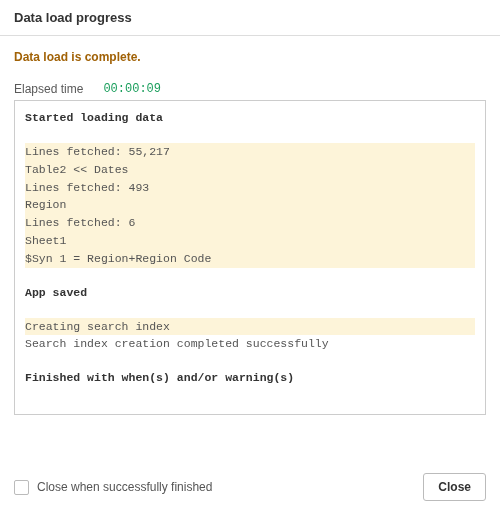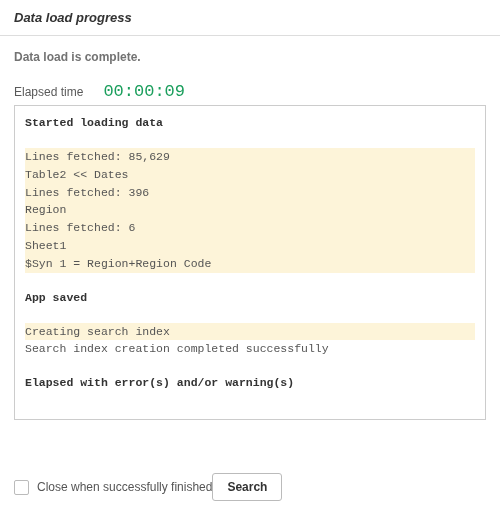--- a/index.html
+++ b/index.html
@@ -11,43 +11,42 @@
       overflow: hidden;
       font-size: 12px;
       color: #333;
     }
     .header {
       padding: 10px 14px;
       border-bottom: 1px solid #ddd;
       font-weight: bold;
       font-size: 13px;
       color: #333;
-      font-style: italic;
     }
     .body {
       padding: 14px;
     }
     .status {
       font-weight: bold;
       font-size: 12px;
       margin-bottom: 18px;
-      color: #737373;
+      color: #a16207;
     }
     .elapsed-row {
       display: flex;
       align-items: center;
       gap: 20px;
       margin-bottom: 4px;
       font-size: 12px;
     }
     .elapsed-label { color: #595959; }
     .elapsed-time {
       color: #1a9e5c;
       font-family: "Courier New", monospace;
-      font-size: 17px;
+      font-size: 12px;
     }
     .log-wrapper {
       border: 1px solid #ccc;
       height: 315px;
       overflow-y: scroll;
       background: #fff;
       position: relative;
     }
     .log {
       font-family: "Courier New", monospace;
@@ -69,20 +68,21 @@
     }
     .log .hl-line { display: block; }
     .footer {
       position: absolute;
       bottom: 0;
       left: 0;
       right: 0;
       padding: 10px 14px;
       display: flex;
       align-items: center;
+      justify-content: space-between;
       background: #fff;
     }
     .checkbox-wrap {
       display: flex;
       align-items: center;
       gap: 8px;
       font-size: 12px;
       color: #555;
     }
     .checkbox {
@@ -127,43 +127,43 @@
   </div>
 
   <div class="log-wrapper">
     <div class="log">
 
       <div class="block">
         <div class="section-head">Started loading data</div>
       </div>
 
       <div class="block hl">
-        <span class="hl-line">Lines fetched: 85,629</span>
+        <span class="hl-line">Lines fetched: 55,217</span>
         <span class="hl-line">Table2 &lt;&lt; Dates</span>
-        <span class="hl-line">Lines fetched: 396</span>
+        <span class="hl-line">Lines fetched: 493</span>
         <span class="hl-line">Region</span>
         <span class="hl-line">Lines fetched: 6</span>
         <span class="hl-line">Sheet1</span>
         <span class="hl-line">$Syn 1 = Region+Region Code</span>
       </div>
 
       <div class="block">
         <div class="section-head">App saved</div>
       </div>
 
       <div class="block">
         <span class="hl">Creating search index</span>
         <span>Search index creation completed successfully</span>
       </div>
 
-      <div class="section-head">Elapsed with error(s) and/or warning(s)</div>
+      <div class="section-head">Finished with when(s) and/or warning(s)</div>
 
     </div>
   </div>
 </div>
 
 <div class="footer">
   <div class="checkbox-wrap">
     <div class="checkbox"></div>
     <span>Close when successfully finished</span>
   </div>
-  <button class="close-btn">Search</button>
+  <button class="close-btn">Close</button>
 </div>
 
 </body></html>

